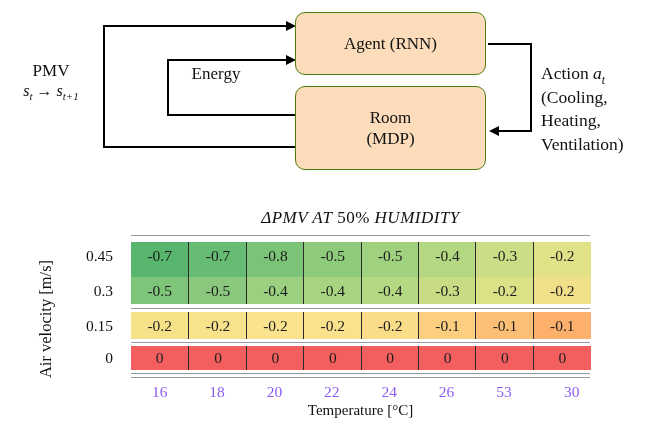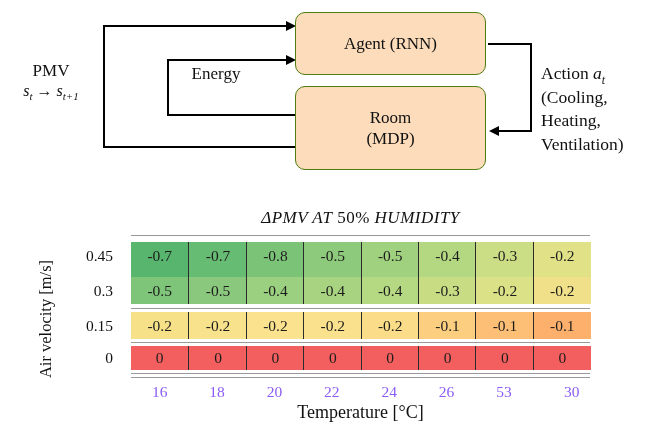--- a/index.html
+++ b/index.html
@@ -26,21 +26,21 @@
   .action-lines{position:absolute;font-size:17.5px;line-height:23.5px;text-align:left;}
   
   .hm-title{position:absolute;left:131px;top:208px;width:459px;text-align:center;font-size:17px;letter-spacing:0.5px;}
   .hm-title i{font-style:italic;}
   .rule{position:absolute;left:131px;width:459px;height:1px;background:#999;}
   .hm-row{position:absolute;left:131px;width:459px;}
   .hm-cell{position:absolute;top:0;bottom:0;text-align:center;font-size:15.5px;color:#1c1c1c;overflow:hidden;}
   .hm-cell.sep{border-left:1px solid #2b2b2b;}
   .hm-rowlabel{position:absolute;width:53px;left:60px;text-align:right;font-size:15.5px;color:#111;}
   .hm-collabel{position:absolute;top:383px;text-align:center;font-size:15.5px;color:#8b5cf6;}
-  .hm-xlabel{position:absolute;left:131px;top:402px;width:459px;text-align:center;font-size:18px;}
+  .hm-xlabel{position:absolute;left:131px;top:402px;width:459px;text-align:center;font-size:15px;}
   .hm-ylabel{position:absolute;left:46px;top:319px;transform:translate(-50%,-50%) rotate(-90deg);transform-origin:center;white-space:nowrap;font-size:16.5px;}
 </style>
 </head>
 <body>
 
 <div class="stage">
 
   <div class="ln vl" style="left:103px;top:25px;height:123px;"></div>
   <div class="ln hl" style="left:103px;top:25px;width:184px;"></div>
   <div class="arr-r" style="left:286px;top:21px;"></div>

